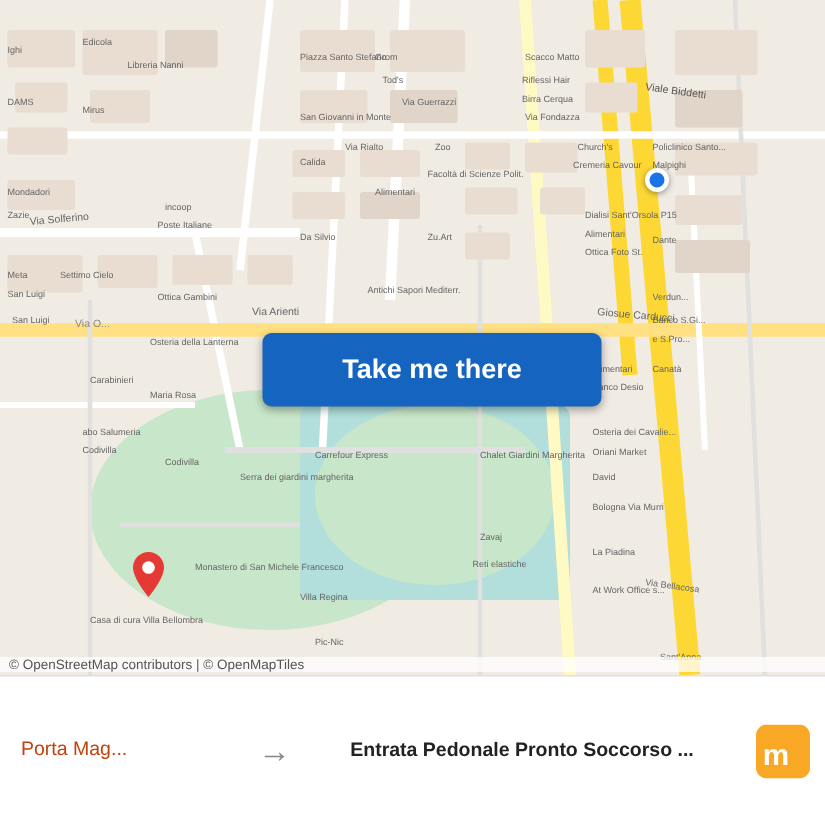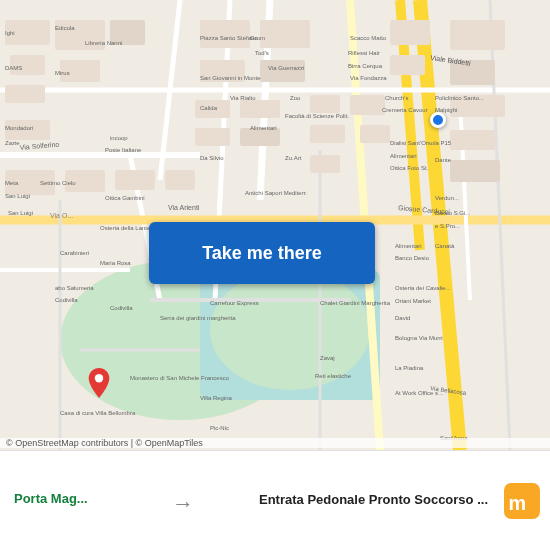--- a/index.html
+++ b/index.html
@@ -23,23 +23,23 @@
     #map-svg {
       position: absolute;
       top: 0; left: 0;
       width: 100%; height: 100%;
     }
 
     
     #cta-button {
       position: absolute;
       top: 222px;
-      left: 149px;
+      left: 175px;
       width: 226px;
-      height: 62px;
+      height: 49px;
       background: #1565c0;
       border: none;
       border-radius: 6px;
       color: white;
       font-size: 18px;
       font-weight: bold;
       cursor: pointer;
       display: flex;
       align-items: center;
       justify-content: center;
@@ -84,37 +84,37 @@
       display: flex;
       flex-direction: column;
       align-items: flex-start;
       padding: 0 14px;
       flex: 1;
       min-width: 0;
     }
 
     #from-label {
       font-size: 13px;
-      color: #15803d;
-      font-weight: bold;
+      color: #c2410c;
+      font-weight: normal;
       margin-bottom: 4px;
     }
 
     #arrow-section {
       display: flex;
       align-items: center;
       padding: 0 4px;
       font-size: 22px;
       color: #888;
     }
 
     #to-section {
       display: flex;
       flex-direction: column;
-      align-items: flex-end;
+      align-items: center;
       padding: 0 10px;
       flex: 2;
       min-width: 0;
     }
 
     #to-name {
       font-size: 13px;
       font-weight: bold;
       color: #222;
       line-height: 1.3;

